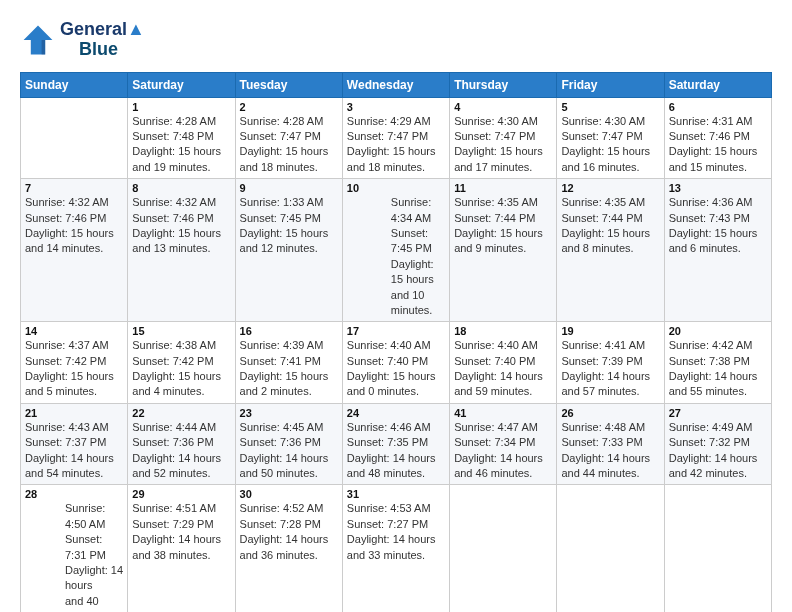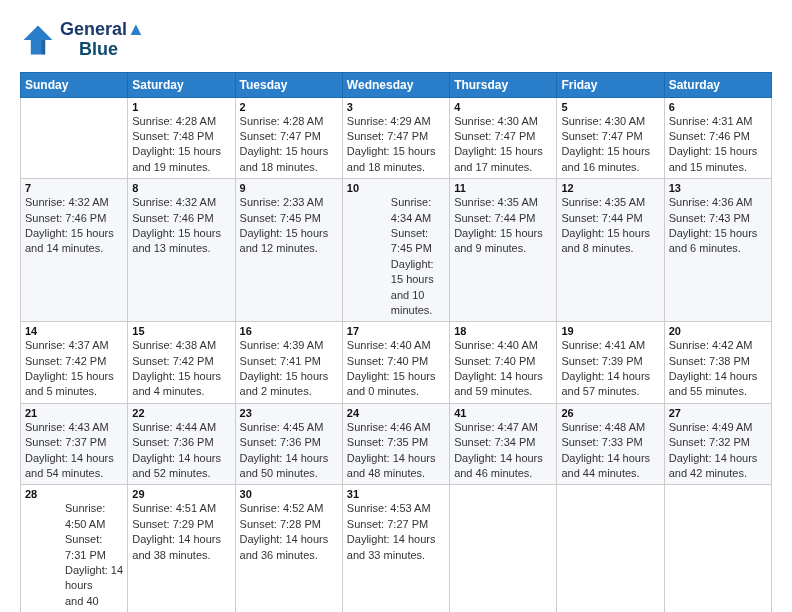--- a/index.html
+++ b/index.html
@@ -183,21 +183,21 @@
           </td>
           <td>
             <span class="day-number">8</span>
             <div class="day-info" style="white-space: pre-line;">Sunrise: 4:32 AM
 Sunset: 7:46 PM
 Daylight: 15 hours
 and 13 minutes.</div>
           </td>
           <td>
             <span class="day-number">9</span>
-            <div class="day-info" style="white-space: pre-line;">Sunrise: 2:33 AM
+            <div class="day-info" style="white-space: pre-line;">Sunrise: 1:33 AM
 Sunset: 7:45 PM
 Daylight: 15 hours
 and 12 minutes.</div>
           </td>
           <td>
             <span class="day-number">10</span>
             <div class="day-info" style="white-space: pre-line; margin-left: 44px;">Sunrise: 4:34 AM
 Sunset: 7:45 PM
 Daylight: 15 hours
 and 10 minutes.</div>

